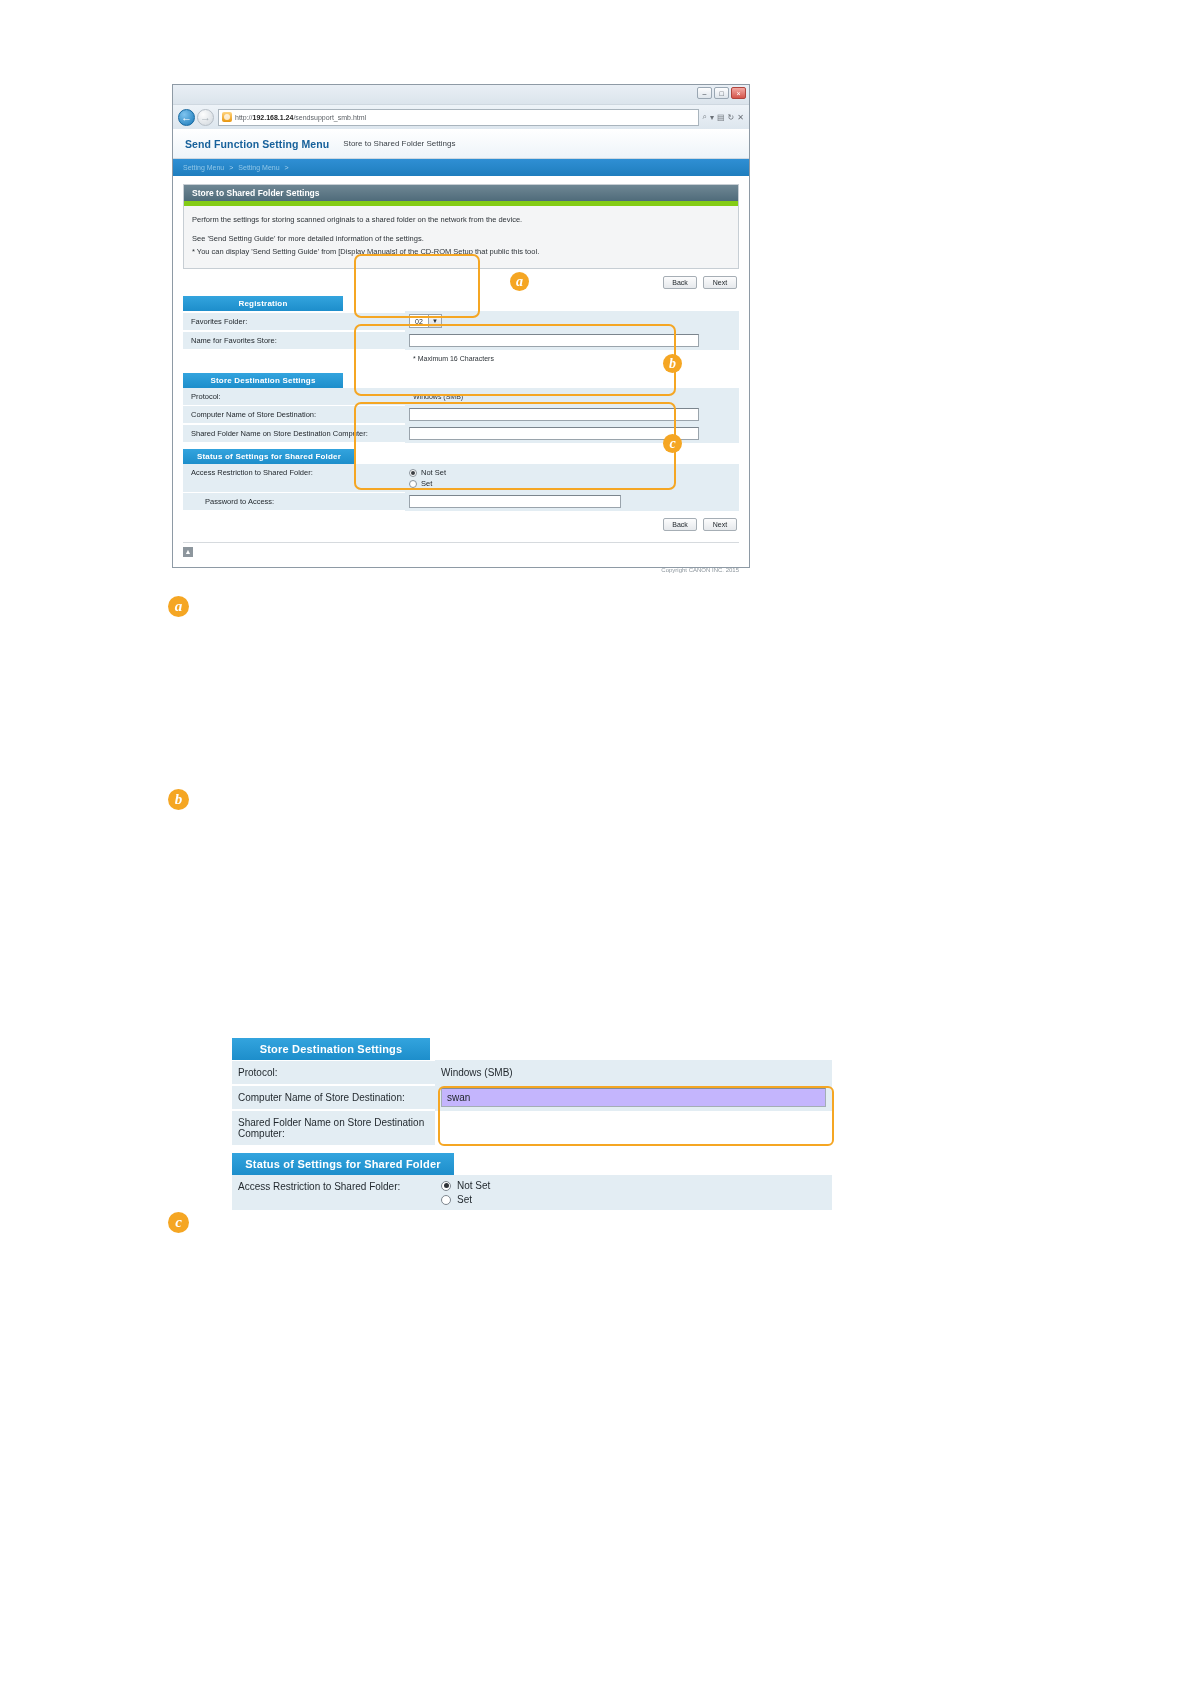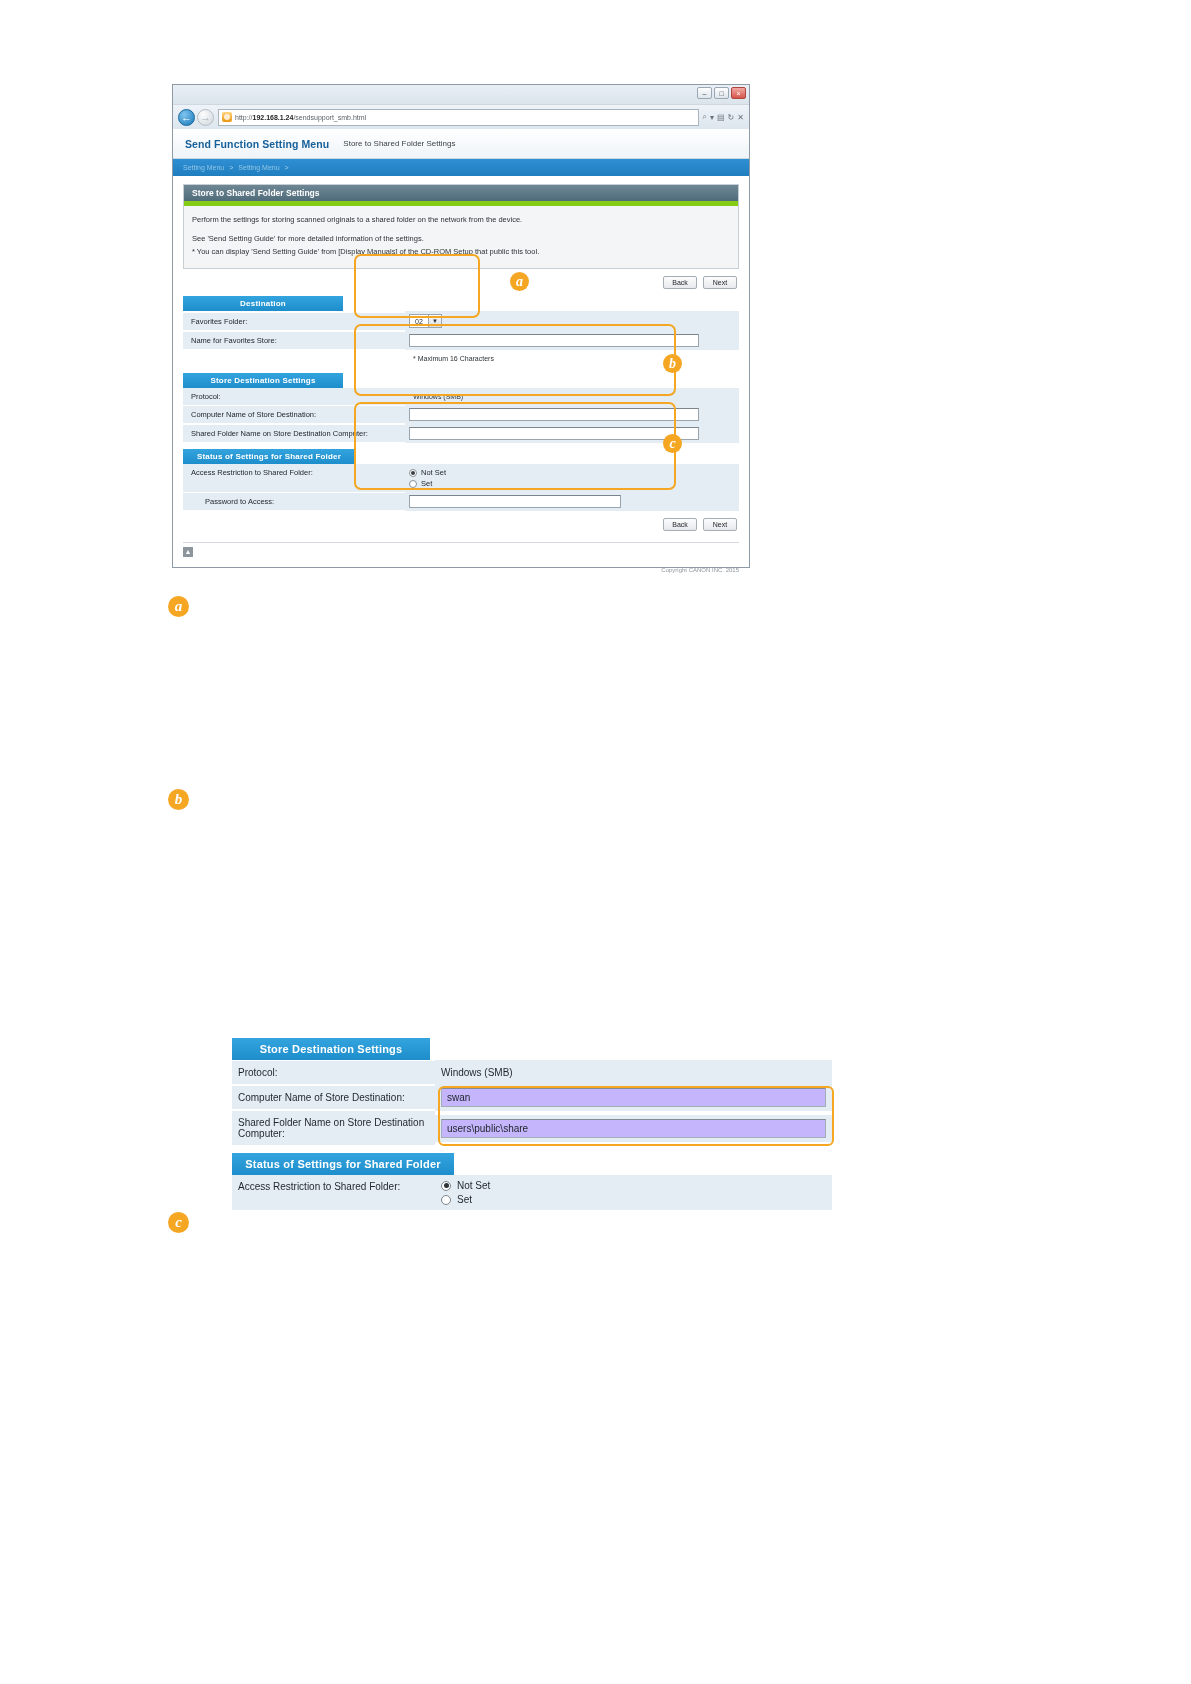--- a/index.html
+++ b/index.html
@@ -302,21 +302,21 @@
         <span>* You can display 'Send Setting Guide' from [Display Manuals] of the CD-ROM Setup that public this tool.</span>
       </div>
     </div>
 
     <div class="btn-row">
       <div class="btn">Back</div>
       <div class="btn">Next</div>
     </div>
 
     <div class="sblock">
-      <div class="sblock-head">Destination</div>
+      <div class="sblock-head">Registration</div>
       <div class="srow">
         <div class="slabel">Favorites Folder:</div>
         <div class="sval f">
           <div class="sel-wrap">
             <div class="sel-val">02</div>
             <div class="sel-arrow">▼</div>
           </div>
         </div>
       </div>
       <div class="srow">
@@ -410,23 +410,20 @@
     <div class="d-val">Windows (SMB)</div>
   </div>
   <div class="d-row">
     <div class="d-label">Computer Name of Store Destination:</div>
     <div class="d-val">
       <div class="d-input">swan</div>
     </div>
   </div>
   <div class="d-row">
     <div class="d-label">Shared Folder Name on Store Destination Computer:</div>
-    <div class="d-val">
-      <div class="d-input">users\public\share</div>
-    </div>
   </div>
 
   <div style="height:8px;background:#ffffff;"></div>
 
   <div class="d-head" style="width:222px;">Status of Settings for Shared Folder</div>
   <div class="d-row" style="align-items:stretch;">
     <div class="d-label">Access Restriction to Shared Folder:</div>
     <div class="d-val" style="flex-direction:column;align-items:flex-start;gap:3px;padding:5px 6px;">
       <div class="d-radio-line">
         <span class="d-radio on"></span>

